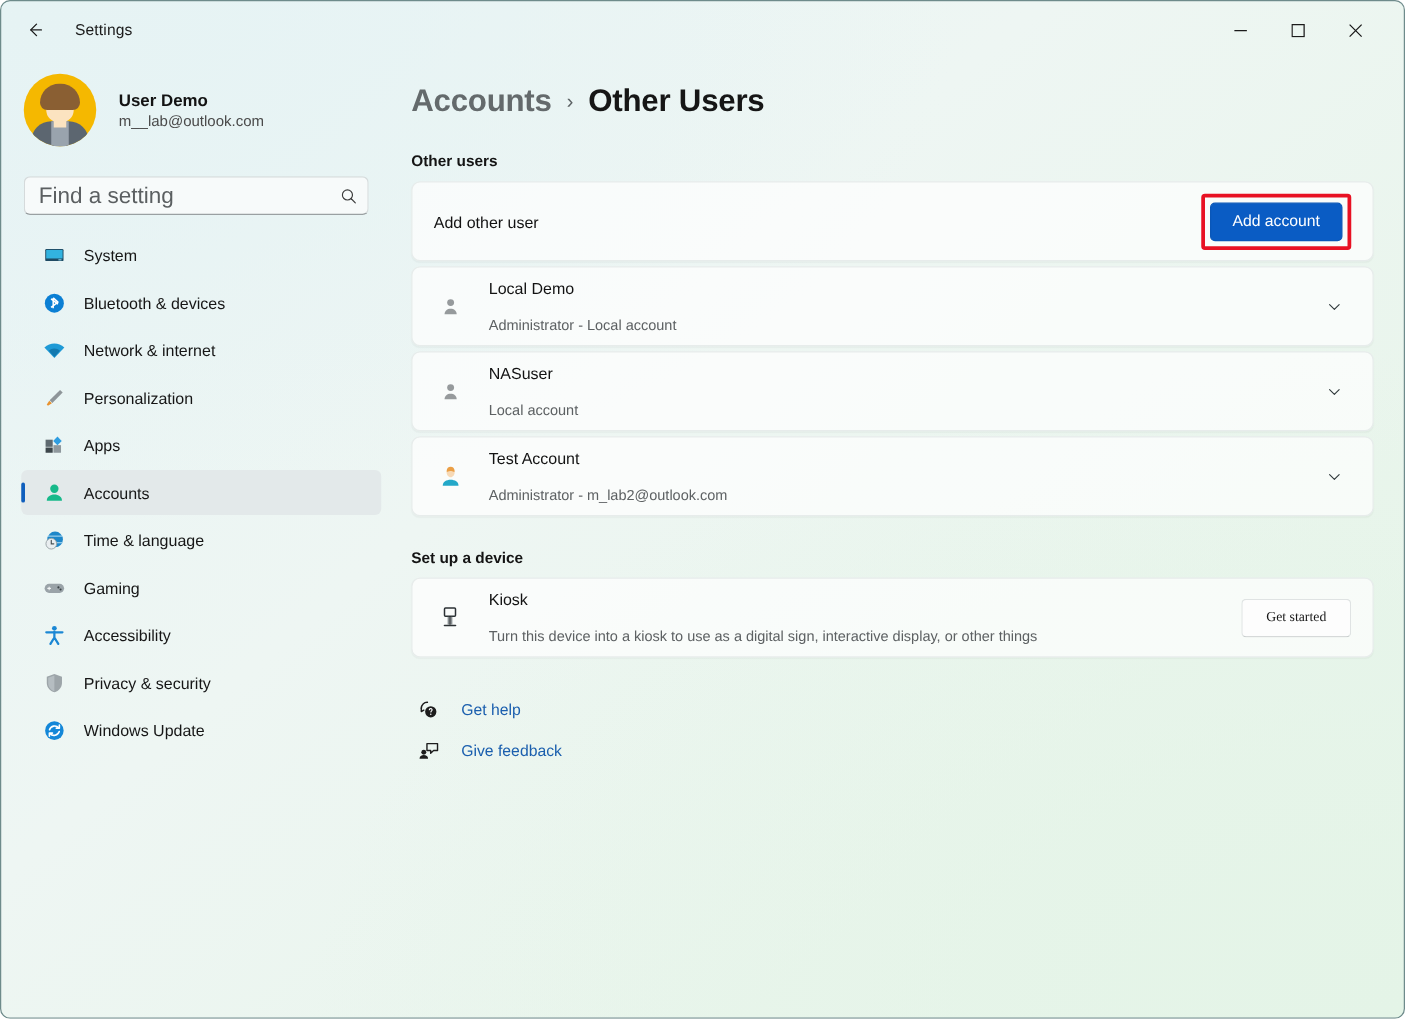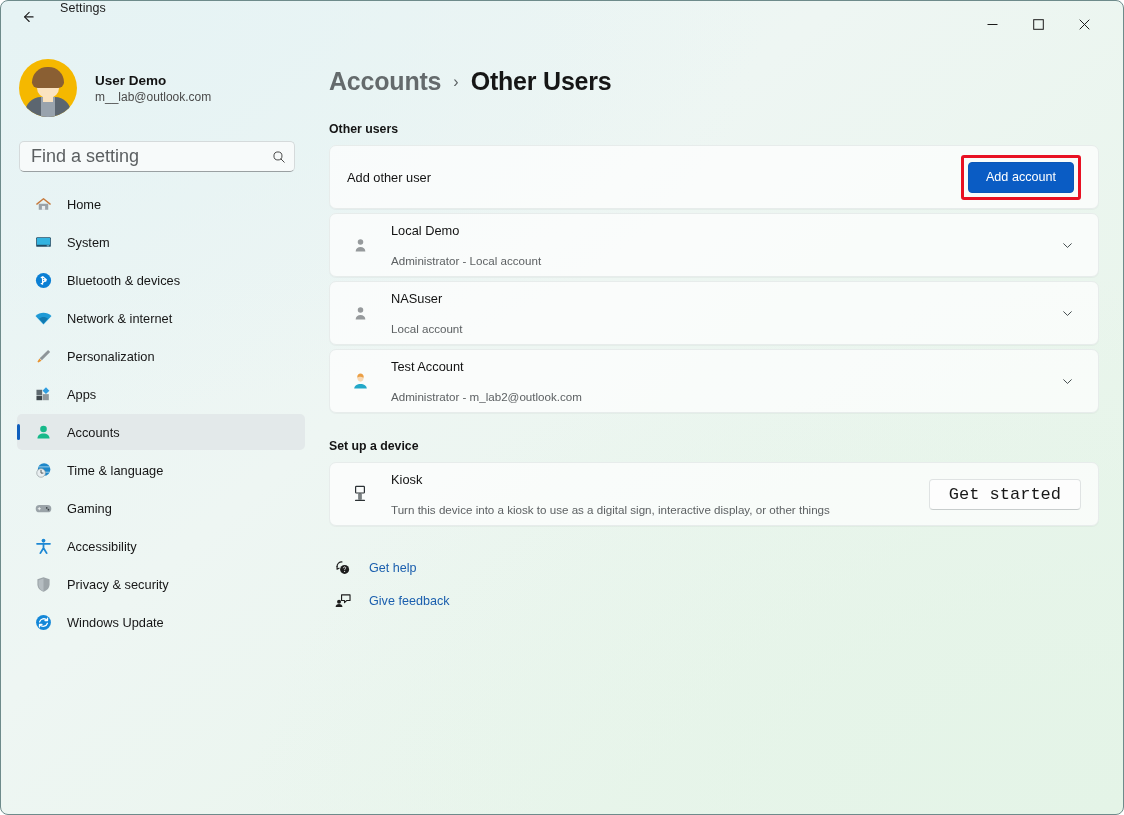--- a/index.html
+++ b/index.html
@@ -23,20 +23,21 @@
     border-radius: 8px;
     overflow: hidden;
   }
 
   
   .titlebar {
     position: absolute;
     top: 0; left: 0; right: 16px;
     height: 46px;
     display: flex;
+    align-items: center;
   }
   .back-btn {
     width: 32px; height: 32px;
     margin-left: 11px;
     border-radius: 4px;
     display: flex; align-items: center; justify-content: center;
     color: #1c1c1c;
   }
   .app-title {
     margin-left: 16px;
@@ -250,22 +251,22 @@
     border-radius: 3px;
     line-height: 0;
   }
 
   .btn-std {
     background: #fdfdfd;
     border: 1px solid #dfe3e3;
     border-bottom-color: #c8cdcd;
     border-radius: 4px;
     color: #181818;
-    font-family: Liberation Mono, monospace;
-    font-size: 17px;
+    font-family: Liberation Serif, serif;
+    font-size: 11px;
     height: 31px;
     padding: 0 19px;
     cursor: default;
   }
 
   
   .links { margin-top: 28px; }
   .link-row {
     display: flex;
     align-items: center;
@@ -343,30 +344,20 @@
       <div class="search-icon-btn">
         <svg width="14" height="14" viewBox="0 0 16 16" fill="none">
           <circle cx="6.8" cy="6.8" r="4.6" stroke="currentColor" stroke-width="1.05"></circle>
           <path d="M10.3 10.3 14 14" stroke="currentColor" stroke-width="1.05" stroke-linecap="round"></path>
         </svg>
       </div>
     </div>
 
     <div class="navlist">
 
-      <div class="nav-item">
-        <span class="nav-icon">
-          <svg width="19" height="19" viewBox="0 0 20 20" fill="none">
-            <path d="M3 9.6 10 4l7 5.6" stroke="#c77a3d" stroke-width="1.5" stroke-linecap="round" stroke-linejoin="round"></path>
-            <path d="M5 9.3v6.3h10V9.3" fill="#9aa2a8"></path>
-            <rect x="8.3" y="11.6" width="3.4" height="4" fill="#e8edf0"></rect>
-          </svg>
-        </span>
-        <span class="nav-label">Home</span>
-      </div>
 
       <div class="nav-item">
         <span class="nav-icon">
           <svg width="19" height="19" viewBox="0 0 20 20">
             <rect x="2.3" y="4.4" width="15.4" height="10.2" rx="1" fill="#1f4a63"></rect>
             <rect x="3.1" y="5.2" width="13.8" height="7.2" fill="#32b3e0"></rect>
             <rect x="13.4" y="13.1" width="2.6" height="0.9" fill="#8fd7ef"></rect>
           </svg>
         </span>
         <span class="nav-label">System</span>

